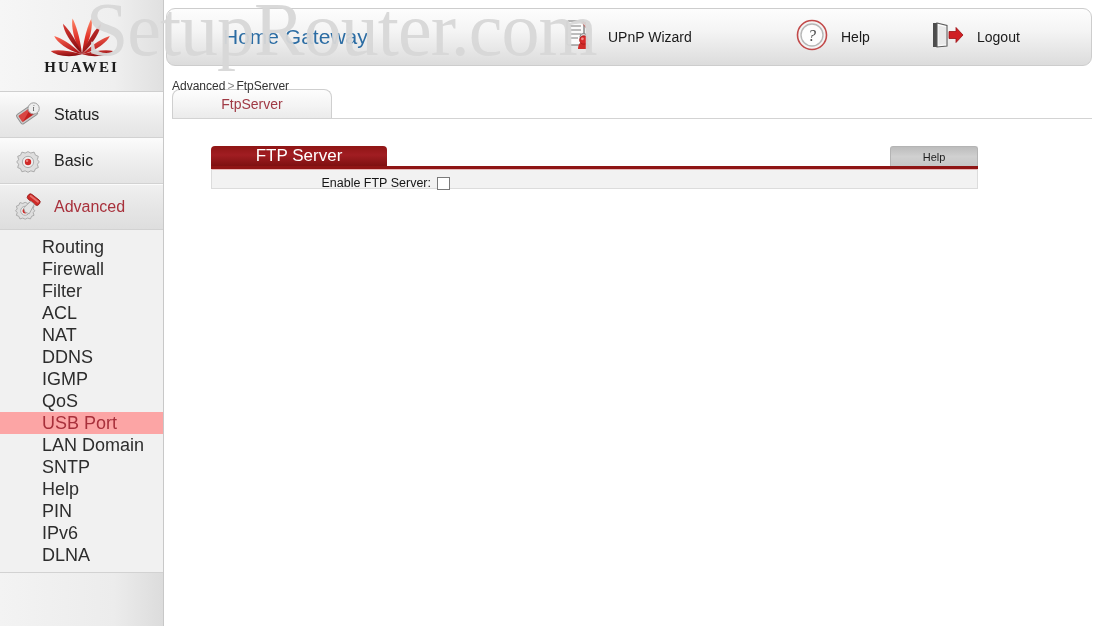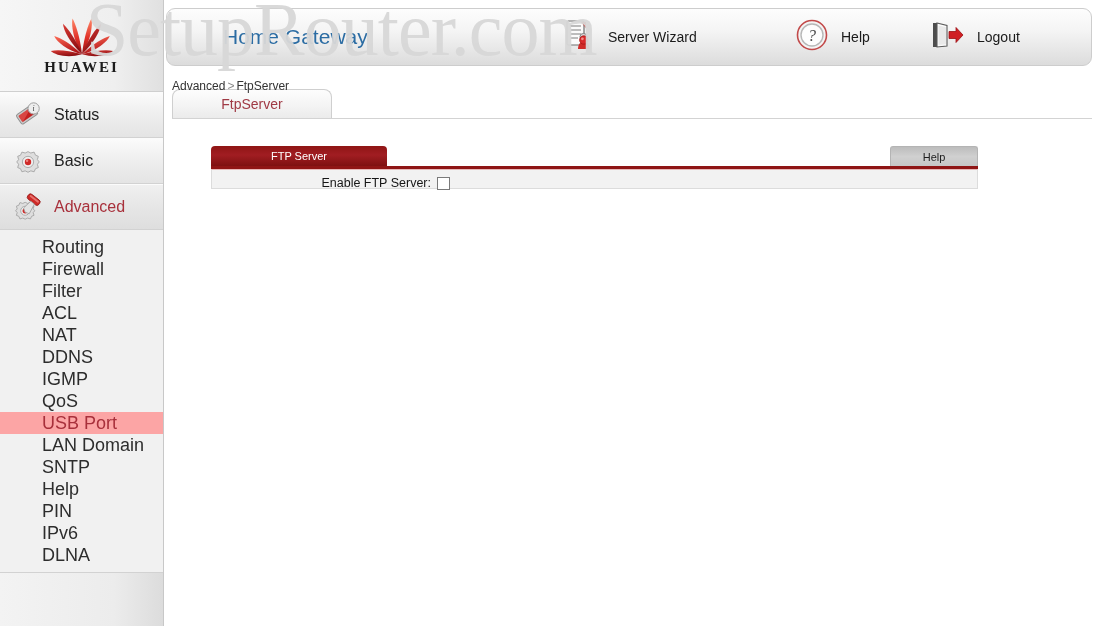--- a/index.html
+++ b/index.html
@@ -172,21 +172,21 @@
     position: relative;
     height: 20px;
   }
   #panel-title {
     position: absolute;
     left: 0; top: 0;
     width: 176px; height: 20px;
     background: linear-gradient(to bottom,#8f1515 0%,#a11d22 45%,#7e1111 100%);
     border-radius: 4px 4px 0 0;
     color: #ffffff;
-    font-size: 11px;
+    font-size: 17px;
     display: flex; align-items: center; justify-content: center;
   }
   #panel-helpbtn {
     position: absolute;
     right: 0; top: 0;
     width: 88px; height: 20px;
     background: linear-gradient(to bottom,#bcbcbc 0%,#d0d0d0 50%,#c6c6c6 100%);
     border: 1px solid #b4b4b4;
     border-bottom: none;
     border-radius: 3px 3px 0 0;
@@ -350,21 +350,21 @@
           <line x1="8" y1="12" x2="19" y2="12" stroke="#9a9a9a" stroke-width="1.3"></line>
           <line x1="8" y1="16" x2="19" y2="16" stroke="#9a9a9a" stroke-width="1.3"></line>
           <line x1="8" y1="20" x2="16" y2="20" stroke="#9a9a9a" stroke-width="1.3"></line>
           <path d="M19 4 L24 4 L24 10 Z" fill="#c82a24"></path>
           <circle cx="21.5" cy="19" r="3.6" fill="#d8d8d8" stroke="#7a7a7a" stroke-width=".9"></circle>
           <path d="M16 31 C16 25.6 19 23.4 21.8 23.4 C24.6 23.4 27.6 25.6 27.6 31 Z" fill="#cf2a28"></path>
           <circle cx="21.8" cy="22" r="4.2" fill="#d8292a" stroke="#9d1312" stroke-width=".7"></circle>
           <circle cx="20.4" cy="20.8" r="1.4" fill="#f6a8a2" opacity=".8"></circle>
         </svg>
       </span>
-      <span class="hdr-label">Server Wizard</span>
+      <span class="hdr-label">UPnP Wizard</span>
     </div>
 
     <div class="hdr-group" id="hdr-help">
       <span>
         <svg width="34" height="34" viewBox="0 0 34 34">
           <circle cx="17" cy="17" r="14.5" fill="#f4f4f4" stroke="#c24a4a" stroke-width="1.6"></circle>
           <circle cx="17" cy="17" r="11" fill="#fdfdfd" stroke="#b7b7b7" stroke-width="1.4"></circle>
           <text x="17" y="23" font-size="16" font-family="Liberation Serif, serif" font-style="italic" text-anchor="middle" fill="#4a4a4a">?</text>
         </svg>
       </span>

